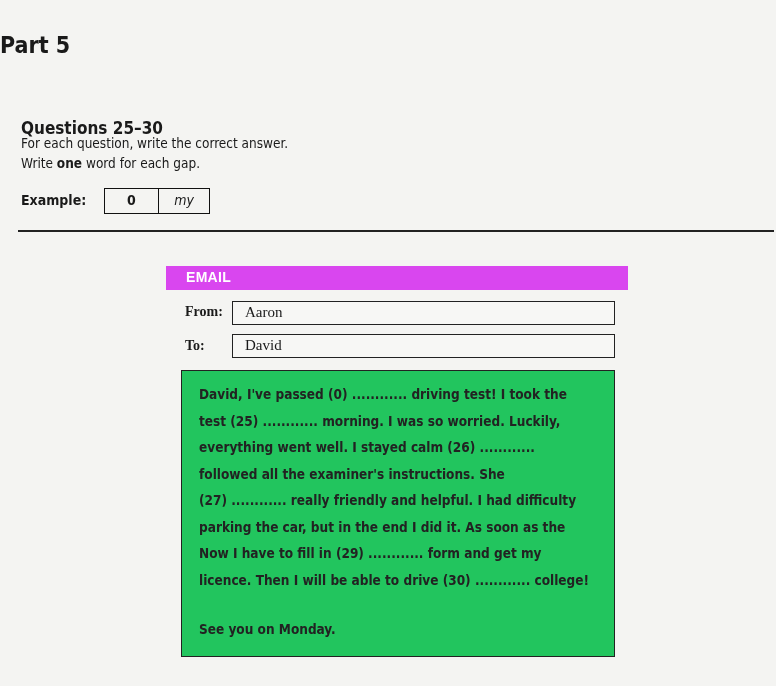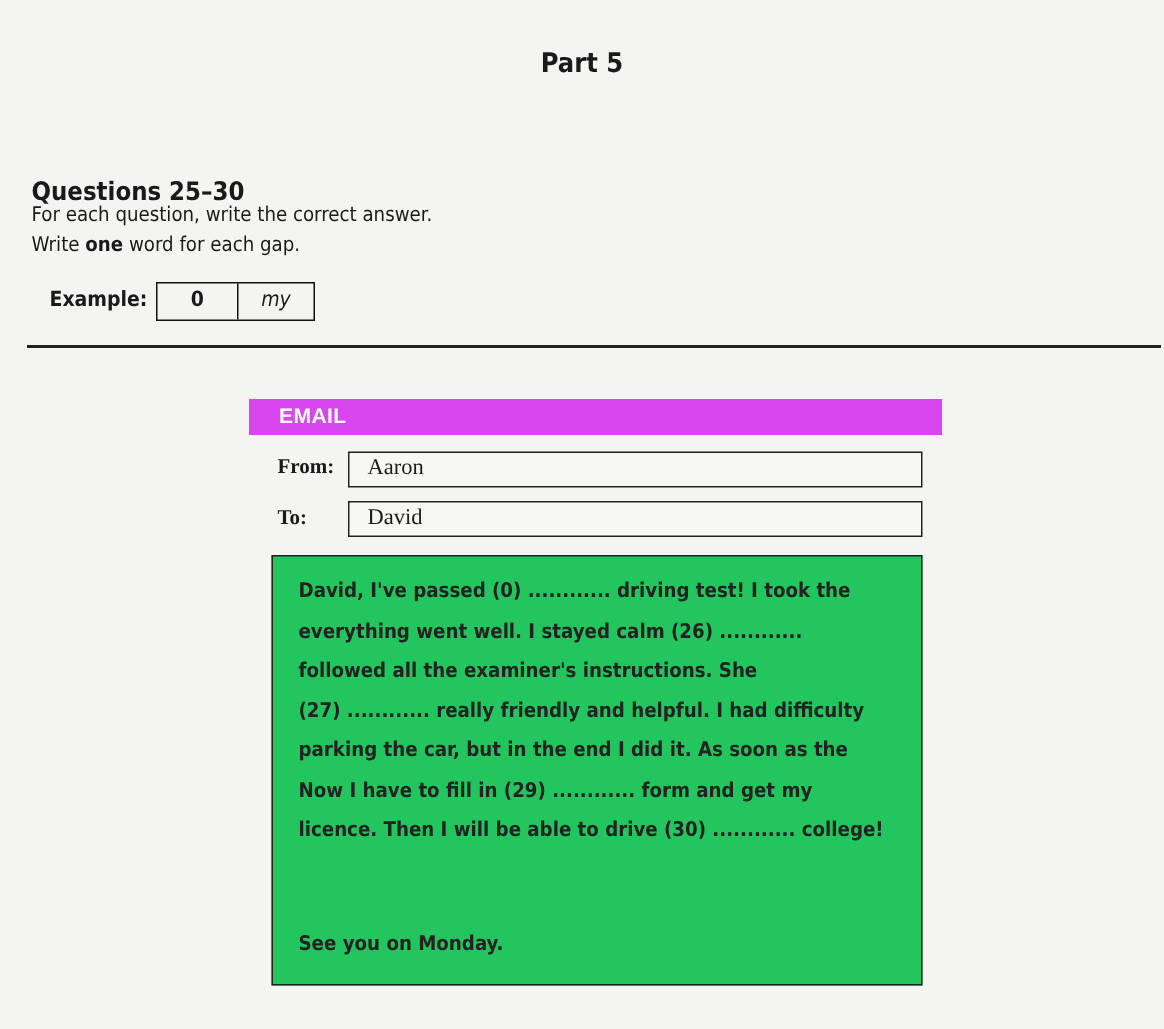--- a/index.html
+++ b/index.html
@@ -3,25 +3,25 @@
 <meta charset="utf-8">
 <style>
   html, body { margin:0; padding:0; }
   body {
     width:776px; height:686px; position:relative; overflow:hidden;
     background:#f4f4f2;
     font-family:"DejaVu Sans Condensed","DejaVu Sans", sans-serif;
     color:#1a1a1a;
   }
   .abs { position:absolute; }
-  .part-title { left:0; width:776px; top:32px; text-align:center; font-size:18px; font-weight:bold; }
+  .part-title { left:0; width:776px; top:32px; text-align:left; font-size:23px; font-weight:bold; }
   .q-title { left:21px; top:86px; font-size:17px; font-weight:bold;margin-top:32px; }
   .instr { left:21px; top:133px; font-size:13.5px; line-height:20px; }
   .instr b { font-weight:bold; }
-  .ex-label { left:21px; top:192px; font-size:14px; font-weight:bold;margin-left:12px; }
+  .ex-label { left:21px; top:192px; font-size:14px; font-weight:bold; }
   .ex-box { left:104px; top:188px; width:106px; height:26px; border:1.5px solid #111; box-sizing:border-box; display:flex; }
   .ex-num { width:53px; border-right:1.5px solid #111; text-align:center; font-weight:bold; font-size:14px; line-height:23px; }
   .ex-ans { flex:1; text-align:center; font-style:italic; font-size:14px; line-height:23px; }
   .divider { left:18px; top:230px; width:756px; height:0; border-top:2px solid #222; }
 
   .email-bar { left:166px; top:266px; width:462px; height:24px; background:#d946ef; }
   .email-bar span { position:absolute; left:20px; top:3px; color:#fff; font-family:"Liberation Sans", sans-serif; font-weight:bold; font-size:14px; letter-spacing:0.3px; }
   .lbl { font-family:Liberation Serif, serif; font-size:14px; font-weight:bold;text-align:right; }
   .from-lbl { left:185px; top:304px; }
   .to-lbl { left:185px; top:338px; }
@@ -57,20 +57,21 @@
 </div>
 
 <div class="abs lbl from-lbl">From:</div>
 <div class="abs field from-field">Aaron</div>
 <div class="abs lbl to-lbl">To:</div>
 <div class="abs field to-field">David</div>
 
 <div class="abs body-box">
   <div class="body-text">
     <div class="line">David, I've passed (0) ............ driving test! I took the</div>
+    <div class="line">test (25) ............ morning. I was so worried. Luckily,</div>
     <div class="line">everything went well. I stayed calm (26) ............</div>
     <div class="line">followed all the examiner's instructions. She</div>
     <div class="line">(27) ............ really friendly and helpful. I had difficulty</div>
     <div class="line">parking the car, but in the end I did it. As soon as the</div>
     <div class="line">Now I have to fill in (29) ............ form and get my</div>
     <div class="line">licence. Then I will be able to drive (30) ............ college!</div>
   </div>
   <div class="signoff">See you on Monday.</div>
 </div>
 

